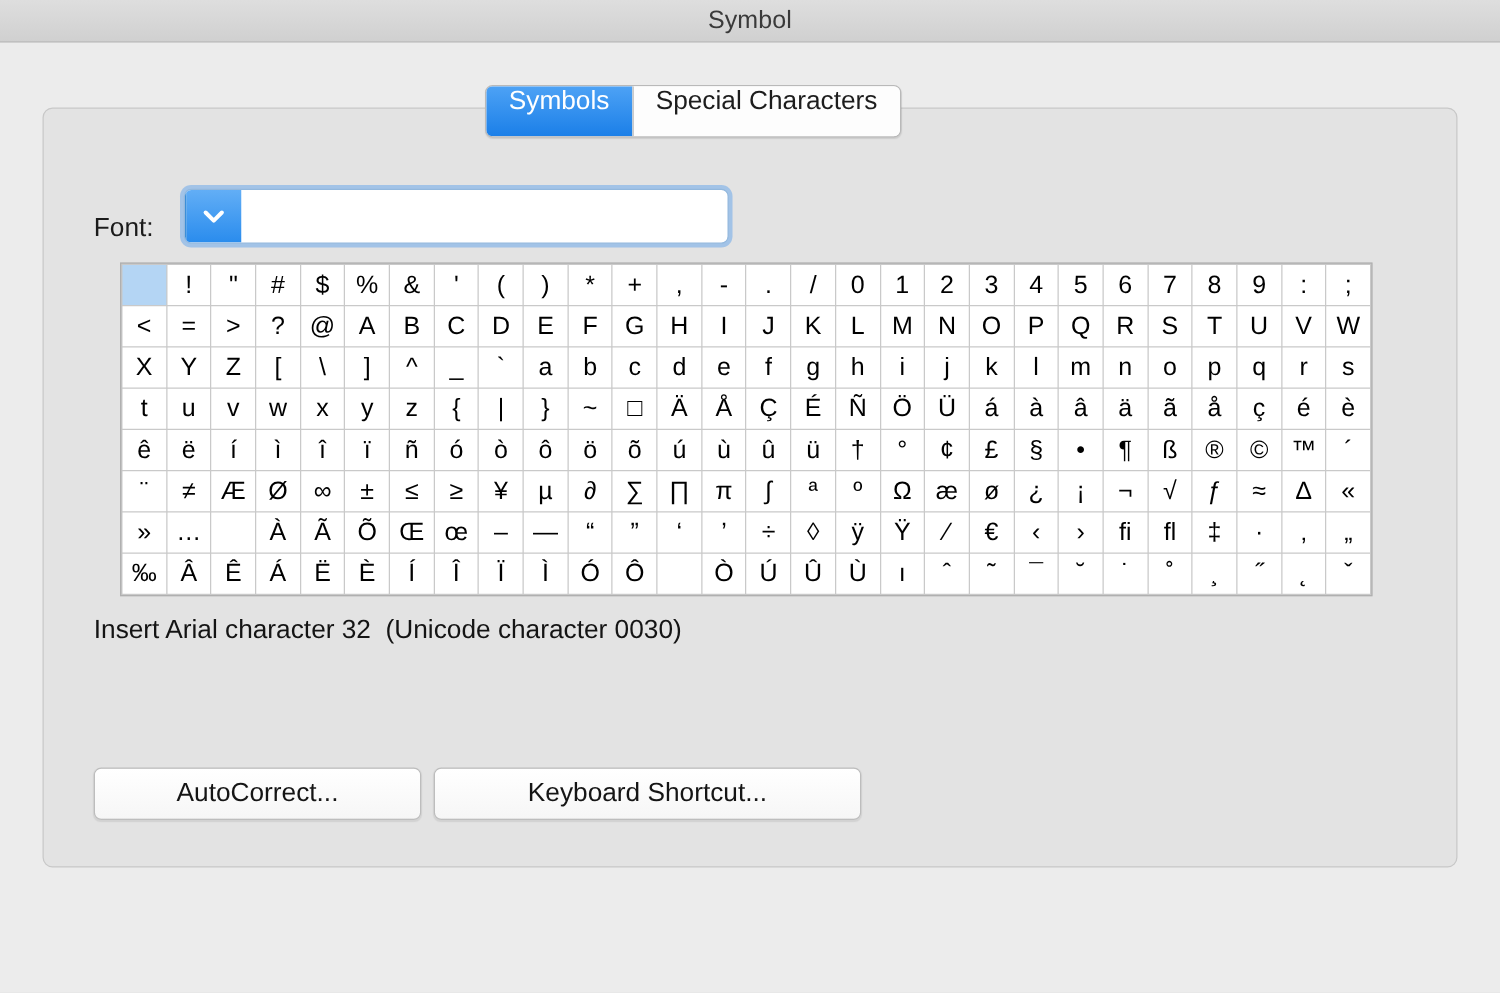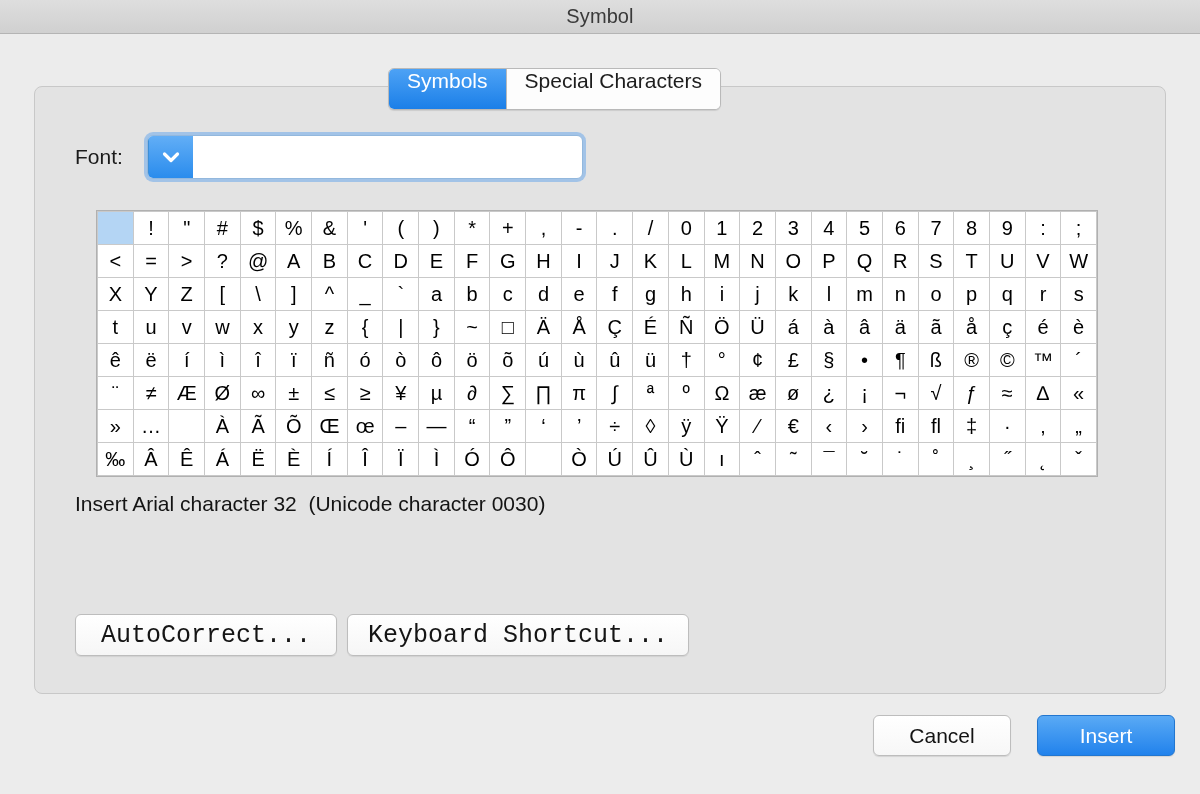--- a/index.html
+++ b/index.html
@@ -82,23 +82,23 @@
     background: #e3e3e3;
     border: 1px solid #c8c8c8;
     border-radius: 8px;
     box-sizing: border-box;
   }
 
   
   #font-row {
     position: absolute;
     left: 40px;
-    top: 48px;
-    display: flex;
-    align-items: center;
+    top: 64px;
+    display: flex;
+    align-items: flex-end;
     gap: 12px;
   }
   #font-label {
     font-size: 21px;
     color: #1b1b1b;
     margin-right: 12px;
   }
   #font-combo {
     position: relative;
     display: flex;
@@ -186,22 +186,22 @@
     position: absolute;
     left: 40px;
     top: 527px;
     display: flex;
   }
   .pbtn {
     height: 40px;
     border: 1px solid #bdbdbd;
     border-radius: 6px;
     background: linear-gradient(to bottom, #ffffff 0%, #f6f6f6 100%);
-    font-size: 25px;
-    font-family: Liberation Mono, monospace;
+    font-size: 21px;
+    font-family: Liberation Sans, sans-serif;
     color: #151515;
     padding: 0 18px;
     cursor: default;
     box-shadow: 0 1px 1px rgba(0,0,0,0.08);
     display: flex;
     align-items: center;
     justify-content: center;
   }
   #btn-autocorrect { width: 224px; }
   #btn-kbdshortcut { width: 304px; margin-left: 10px; }
@@ -506,22 +506,14 @@
       <div class="pbtn" id="btn-autocorrect">
         <span>AutoCorrect...</span>
       </div>
       <div class="pbtn" id="btn-kbdshortcut">
         <span>Keyboard Shortcut...</span>
       </div>
     </div>
 
   </div>
 
-  <div id="bottom-buttons">
-    <div class="bbtn" id="btn-cancel">
-      <span>Cancel</span>
-    </div>
-    <div class="bbtn" id="btn-insert">
-      <span>Insert</span>
-    </div>
-  </div>
 
 </div>
 
 </body></html>

